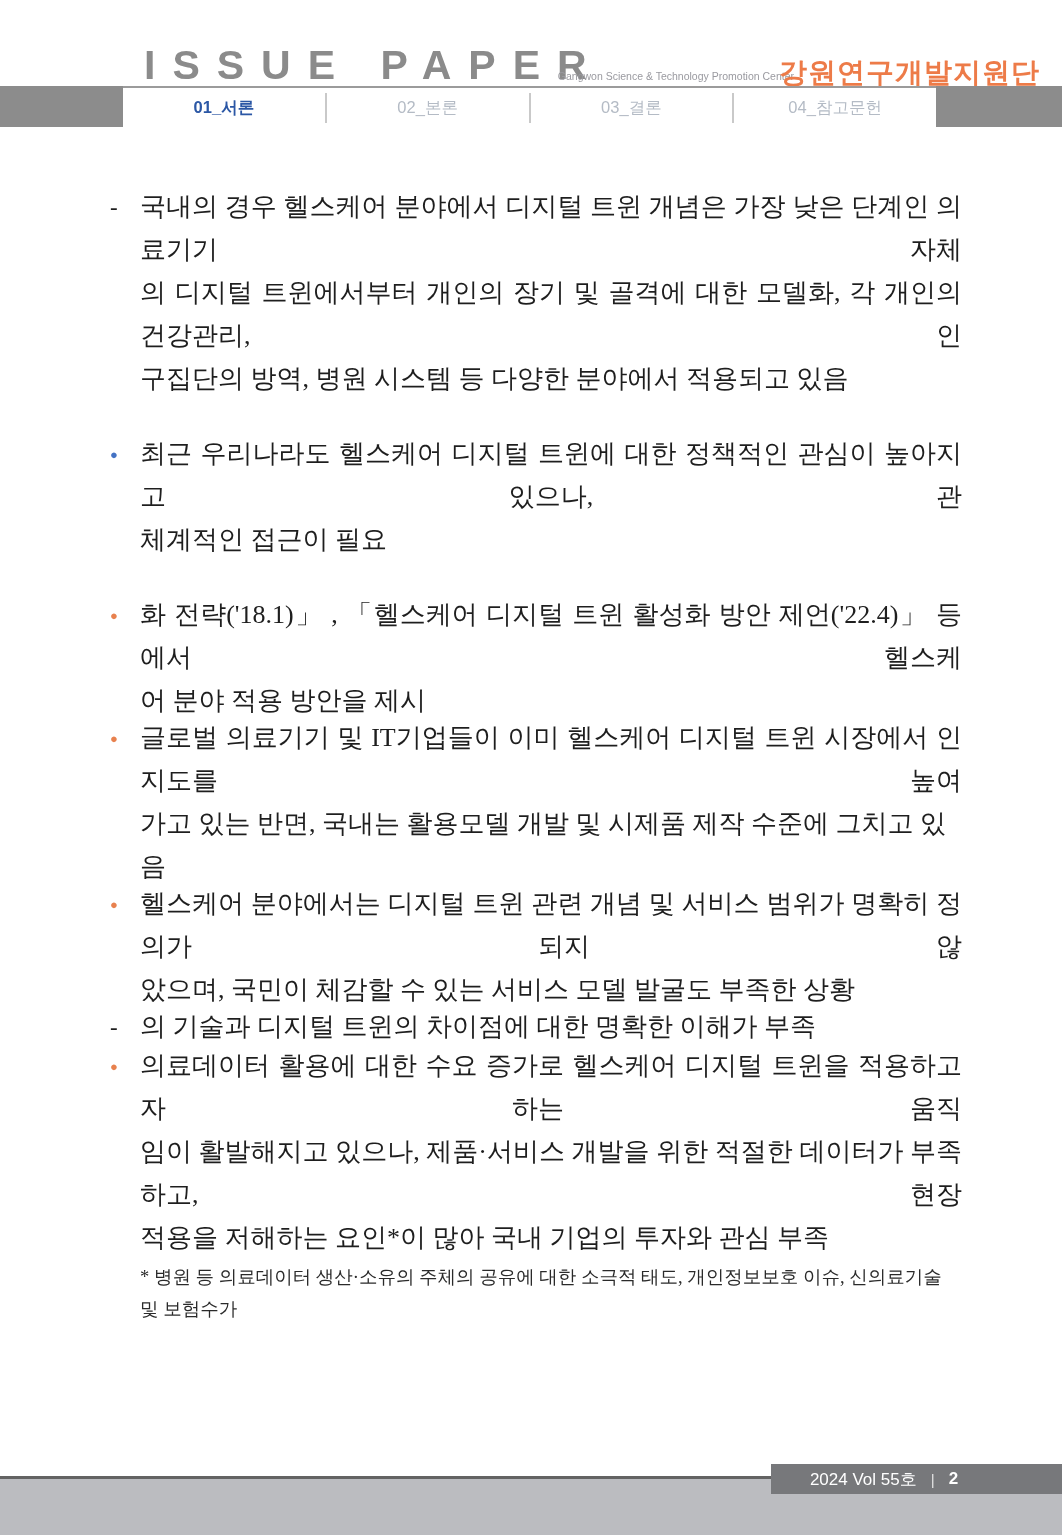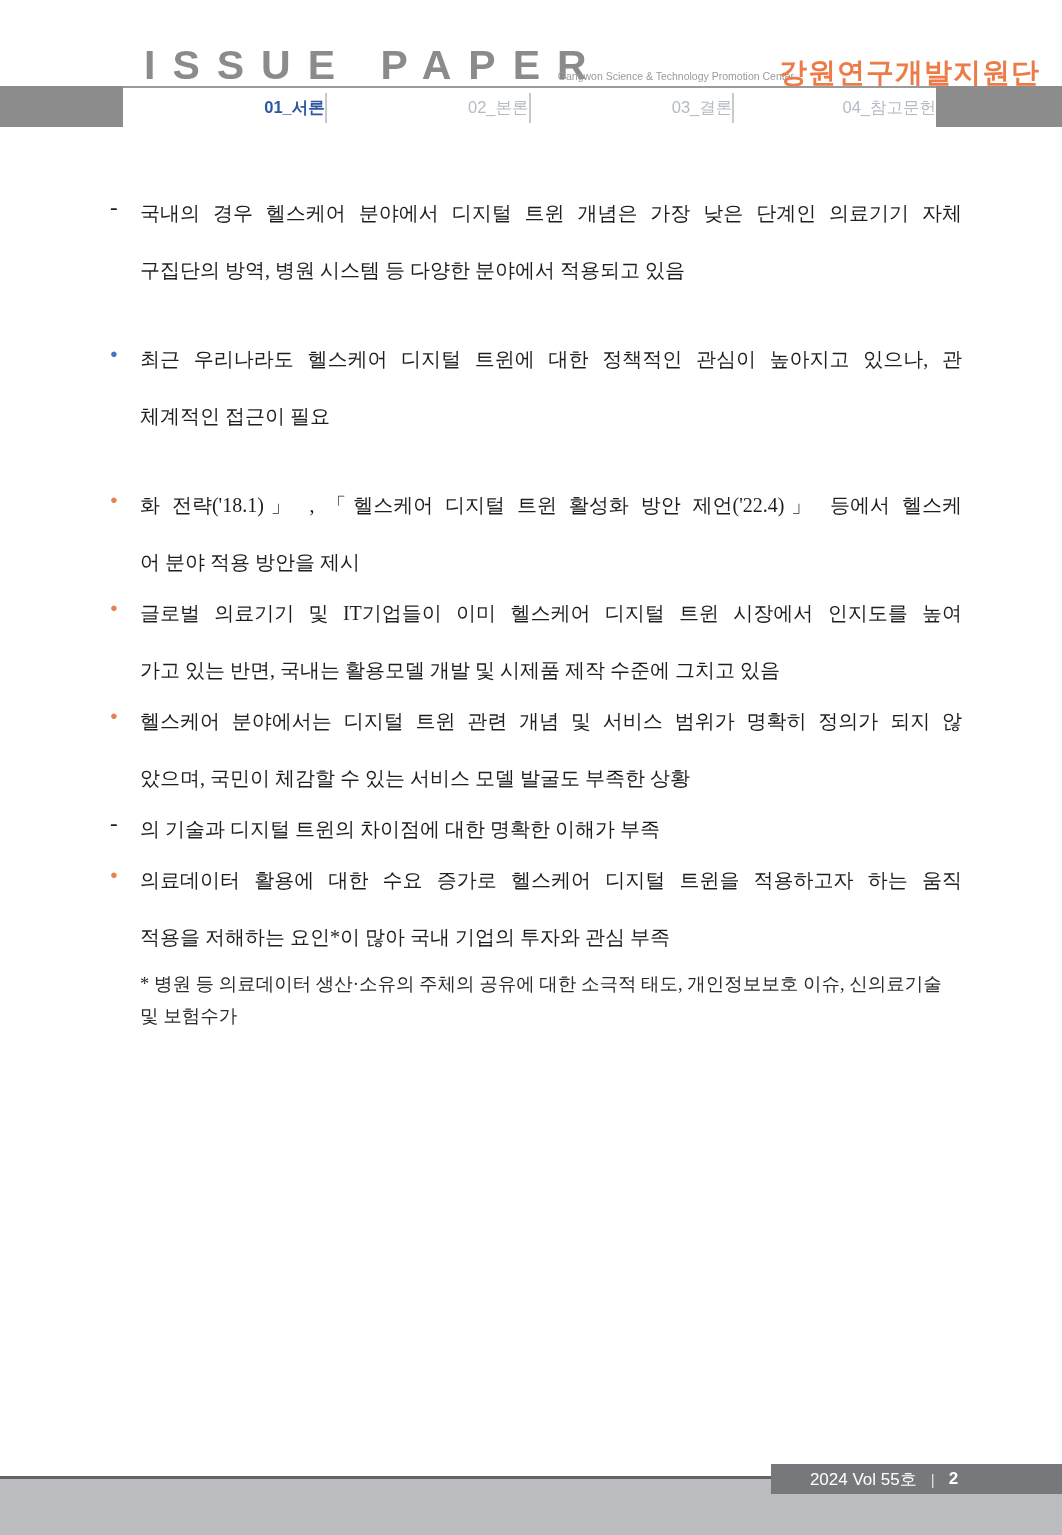--- a/index.html
+++ b/index.html
@@ -16,34 +16,34 @@
   .org-en{position:absolute;right:268px;top:70px;
     font-family:"Liberation Sans",sans-serif;font-size:10.5px;color:#9a9aa0;white-space:nowrap;}
   .org-kr{position:absolute;right:22px;top:54px;
     font-family:"Liberation Sans",sans-serif;font-weight:bold;font-size:28px;
     color:var(--orange,#ed7b48);white-space:nowrap;letter-spacing:1px;text-align:center;}
   .bar-left{position:absolute;left:0;top:86px;width:123px;height:41px;background:var(--bar-gray,#8c8c8c);}
   .bar-right{position:absolute;left:936px;top:86px;width:126px;height:41px;background:var(--bar-gray,#8c8c8c);}
   .title-rule{position:absolute;left:123px;top:86px;width:813px;height:2px;background:#9b9b9b;}
   .nav{position:absolute;left:123px;top:88px;width:813px;height:39px;display:flex;align-items:center;
     font-family:"Liberation Sans","DejaVu Sans",sans-serif;font-size:16.5px;}
-  .nav .tab{flex:1;text-align:right;color:#b4bbc5;}
+  .nav .tab{flex:1;text-align:center;color:#b4bbc5;}
   .nav .tab.active{color:var(--blue-tab,#2b57a5);font-weight:bold;}
   .nav .sep{width:2px;height:30px;background:#c9c9c9;flex:none;}
   
   .content{position:absolute;left:0;top:185px;width:1062px;padding:0;}
   .para{display:flex;margin:0 100px 0 110px;}
   .para + .para{margin-top:-6px;}
   .para.gap{margin-top:32px;}
   .marker{flex:none;width:30px;line-height:45px;}
   .para.dash .marker{font-size:23px;color:#1e1e1e;}
   .para.blue .marker{font-size:13px;color:var(--blue-bullet,#4472c4);}
   .para.orange .marker{font-size:13px;color:var(--orange-bullet,#e8814e);}
   .lines{flex:1;min-width:0;}
-  .line{font-size:20px;line-height:57px;white-space:normal;}
+  .line{font-size:26px;line-height:43px;white-space:normal;}
   .line.j{text-align:justify;text-align-last:justify;}
   
   .para.footnote{margin-top:2px;}
   .para.footnote .marker{width:30px;}
   .para.footnote .line{font-size:18.5px;line-height:32px;color:#2a2a2a;}
   
   .footer-strip{position:absolute;left:0;top:1479px;width:1062px;height:56px;background:var(--strip-gray,#bbbcc0);}
   .footer-rule{position:absolute;left:0;top:1476px;width:771px;height:3px;background:#636363;}
   .footer-box{position:absolute;left:771px;top:1464px;width:308px;height:30px;background:var(--box-gray,#77787b);
     display:flex;align-items:center;justify-content:center;padding-right:82px;box-sizing:border-box;
@@ -69,20 +69,21 @@
   <div class="tab">03_결론</div>
   <div class="sep"></div>
   <div class="tab">04_참고문헌</div>
 </div>
 
 <div class="content">
     <div class="para dash">
       <span class="marker">-</span>
       <div class="lines">
         <div class="line j">국내의 경우 헬스케어 분야에서 디지털 트윈 개념은 가장 낮은 단계인 의료기기 자체</div>
+        <div class="line j">의 디지털 트윈에서부터 개인의 장기 및 골격에 대한 모델화, 각 개인의 건강관리, 인</div>
         <div class="line">구집단의 방역, 병원 시스템 등 다양한 분야에서 적용되고 있음</div>
       </div>
     </div>
     <div class="para blue gap">
       <span class="marker">●</span>
       <div class="lines">
         <div class="line j">최근 우리나라도 헬스케어 디지털 트윈에 대한 정책적인 관심이 높아지고 있으나, 관</div>
         <div class="line">체계적인 접근이 필요</div>
       </div>
     </div>
@@ -110,20 +111,21 @@
     <div class="para dash">
       <span class="marker">-</span>
       <div class="lines">
         <div class="line">의 기술과 디지털 트윈의 차이점에 대한 명확한 이해가 부족</div>
       </div>
     </div>
     <div class="para orange">
       <span class="marker">●</span>
       <div class="lines">
         <div class="line j">의료데이터 활용에 대한 수요 증가로 헬스케어 디지털 트윈을 적용하고자 하는 움직</div>
+        <div class="line j">임이 활발해지고 있으나, 제품·서비스 개발을 위한 적절한 데이터가 부족하고, 현장</div>
         <div class="line">적용을 저해하는 요인*이 많아 국내 기업의 투자와 관심 부족</div>
       </div>
     </div>
     <div class="para footnote">
       <span class="marker"></span>
       <div class="lines">
         <div class="line">* 병원 등 의료데이터 생산·소유의 주체의 공유에 대한 소극적 태도, 개인정보보호 이슈, 신의료기술 및 보험수가</div>
       </div>
     </div>
   </div>

